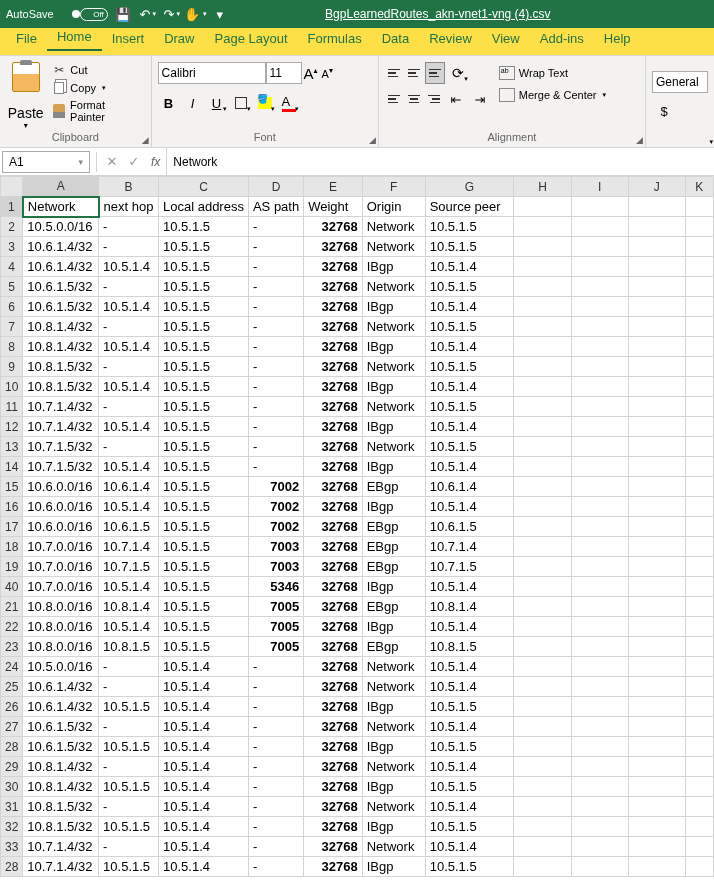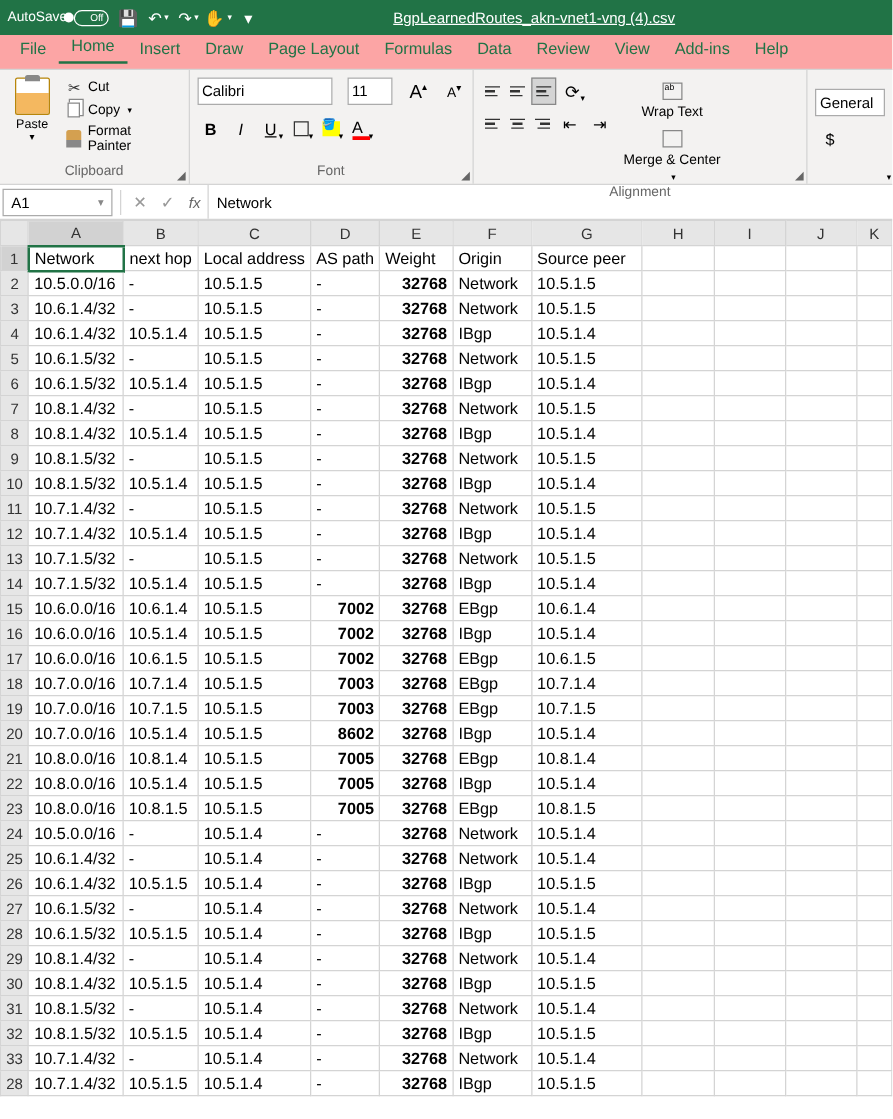--- a/index.html
+++ b/index.html
@@ -1,49 +1,49 @@
 <!DOCTYPE html>
 <html><head>
 <meta charset="utf-8">
 <style>
 * { margin: 0; padding: 0; box-sizing: border-box; font-family: 'Segoe UI', Tahoma, sans-serif; }
 body { background: #fff; width: 714px; height: 895px; overflow: hidden; font-size: 12px; }
 
 .title-bar { background: #217346; color: #fff; height: 28px; display: flex; align-items: center; padding: 0 6px; }
 .title-bar .left { display: flex; align-items: center; gap: 8px; }
 .autosave { display: flex; align-items: center; gap: 5px; font-size: 11px; }
-.toggle { width: 28px; height: 13px; border: 1px solid #fff; border-radius: 7px; display: flex; align-items: center; padding: 0 3px; font-size: 8px; justify-content: flex-end; }
+.toggle { width: 28px; height: 13px; border: 1px solid #fff; border-radius: 7px; display: flex; align-items: center; padding: 0 3px; font-size: 8px; justify-content: flex-end; margin-left: 21px; }
 .toggle::before { content: ''; width: 8px; height: 8px; background: #fff; border-radius: 50%; position: relative; left: -13px; }
 .title-bar .qat-icon { width: 16px; height: 16px; display: flex; align-items: center; justify-content: center; font-size: 13px; }
 .title-bar .doc-title { flex: 1; text-align: center; font-size: 12px; padding-right: 60px; text-decoration: underline; }
 
-.tabs { display: flex; height: 28px; align-items: flex-end; border-bottom: 1px solid #d4d4d4; padding: 4px 6px; background: #fca5a5; }
+.tabs { display: flex; height: 28px; align-items: flex-end; border-bottom: 1px solid #d4d4d4; padding: 4px 6px; background: #fde047; }
 .tab { padding: 5px 10px; font-size: 13px; color: #217346; cursor: pointer; }
 .tab.active { border-bottom: 2px solid #217346; font-weight: 400; }
 .tab.file { color: #217346; }
 
 .ribbon { height: 92px; background: #f3f2f1; border-bottom: 1px solid #d4d4d4; display: flex; }
 .rgroup { border-right: 1px solid #d4d4d4; padding: 2px 6px; display: flex; flex-direction: column; justify-content: space-between; position: relative; }
 .rgroup-label { text-align: center; font-size: 11px; color: #666; padding-bottom: 2px; }
 .rgroup-launcher { position: absolute; right: 2px; bottom: 2px; font-size: 9px; color: #666; cursor: pointer; }
 .rgroup-body { flex: 1; display: flex; align-items: flex-start; gap: 4px; padding-top: 4px; }
 
 .paste-btn { display: flex; flex-direction: column; align-items: center; width: 40px; cursor: pointer; }
 .paste-icon { width: 28px; height: 30px; background: linear-gradient(#fff 40%, #f4b860 40%); border: 1px solid #b8860b; border-radius: 2px; position: relative; }
 .paste-icon::before { content: ''; position: absolute; top: -3px; left: 7px; width: 12px; height: 5px; background: #888; border-radius: 2px 2px 0 0; }
-.paste-label { font-size: 10px; margin-top: 2px; }
+.paste-label { font-size: 14px; margin-top: 13px; }
 
 .clip-col { display: flex; flex-direction: column; gap: 2px; font-size: 11px; }
 .clip-item { display: flex; align-items: center; gap: 4px; padding: 1px 3px; cursor: pointer; }
 .mini-icon { width: 14px; height: 14px; display: flex; align-items: center; justify-content: center; font-size: 12px; }
 .scissors { color: #333; }
 .copy-ic { border: 1px solid #888; width: 10px; height: 12px; background: #fff; box-shadow: 2px -2px 0 #fff, 2px -2px 0 1px #888; }
 .brush { width: 12px; height: 14px; background: linear-gradient(#d4a050 60%, #888 60%); border-radius: 2px 2px 0 0; }
 
-.font-top { display: flex; gap: 12px; align-items: center; }
+.font-top { display: flex; gap: 0; align-items: center; }
 .font-sel { border: 1px solid #ababab; background: #fff; font-size: 12px; padding: 1px 3px; height: 22px; }
 .font-name { width: 108px; }
 .font-size { width: 36px; }
 .aa { font-size: 13px; padding: 0 2px; cursor: pointer; }
 .aa.big { font-size: 15px; }
 .aa.small { font-size: 11px; }
 .aa sup { font-size: 8px; }
 
 .font-bot { display: flex; gap: 2px; align-items: center; margin-top: 4px; }
 .fmt-btn { width: 22px; height: 22px; display: flex; align-items: center; justify-content: center; font-size: 13px; cursor: pointer; position: relative; }
@@ -56,21 +56,21 @@
 .fill-ic::before { content:'🪣'; font-size: 9px; position: absolute; top: -3px; left: 0; }
 .fcolor-ic { display: inline-block; position: relative; }
 .fcolor-ic::after { content:''; display:block; width: 14px; height: 3px; background: #ff0000; }
 .align-btn { display: flex; flex-direction: column; justify-content: center; gap: 2px; padding: 3px; cursor: pointer; }
 .align-btn.sel { background: #d4d4d4; border: 1px solid #888; }
 .aln { height: 1.5px; background: #333; }
 .orient { font-size: 14px; }
 .indent { font-size: 13px; }
 
 .wrap-col { display: flex; flex-direction: column; gap: 4px; font-size: 11px; padding-top: 2px; }
-.wrap-item { display: flex; align-items: center; gap: 4px; padding: 2px 4px; cursor: pointer; flex-direction: column; }
+.wrap-item { display: flex; align-items: center; gap: 4px; padding: 2px 4px; cursor: pointer; }
 .wrap-ic { width: 16px; height: 14px; border: 1px solid #888; position: relative; }
 .wrap-ic::before { content: 'ab'; font-size: 7px; position: absolute; top: 0; left: 1px; }
 .merge-ic { width: 16px; height: 14px; border: 1px solid #888; }
 .num-sel { border: 1px solid #ababab; background: #fff; font-size: 12px; padding: 1px 3px; height: 22px; width: 56px; }
 .num-row { display: flex; gap: 2px; }
 .num-btn { width: 24px; height: 22px; cursor: pointer; display: flex; align-items: center; justify-content: center; font-size: 13px; }
 
 .formula-bar { height: 28px; border-bottom: 1px solid #d4d4d4; display: flex; align-items: center; background: #fff; }
 .name-box { width: 88px; border: 1px solid #ababab; padding: 2px 6px; font-size: 12px; margin: 2px; height: 22px; display: flex; align-items: center; justify-content: space-between; }
 .name-box::after { content: '▾'; color: #888; font-size: 9px; }
@@ -569,25 +569,25 @@
           <td class="num">7003</td>
           <td class="num">32768</td>
           <td>EBgp</td>
           <td>10.7.1.5</td>
           <td></td>
           <td></td>
           <td></td>
           <td></td>
         </tr>
         <tr>
-          <th class="rowhead">20</th>
+          <th class="rowhead">40</th>
           <td>10.7.0.0/16</td>
           <td>10.5.1.4</td>
           <td>10.5.1.5</td>
-          <td class="num">8602</td>
+          <td class="num">5346</td>
           <td class="num">32768</td>
           <td>IBgp</td>
           <td>10.5.1.4</td>
           <td></td>
           <td></td>
           <td></td>
           <td></td>
         </tr>
         <tr>
           <th class="rowhead">21</th>

